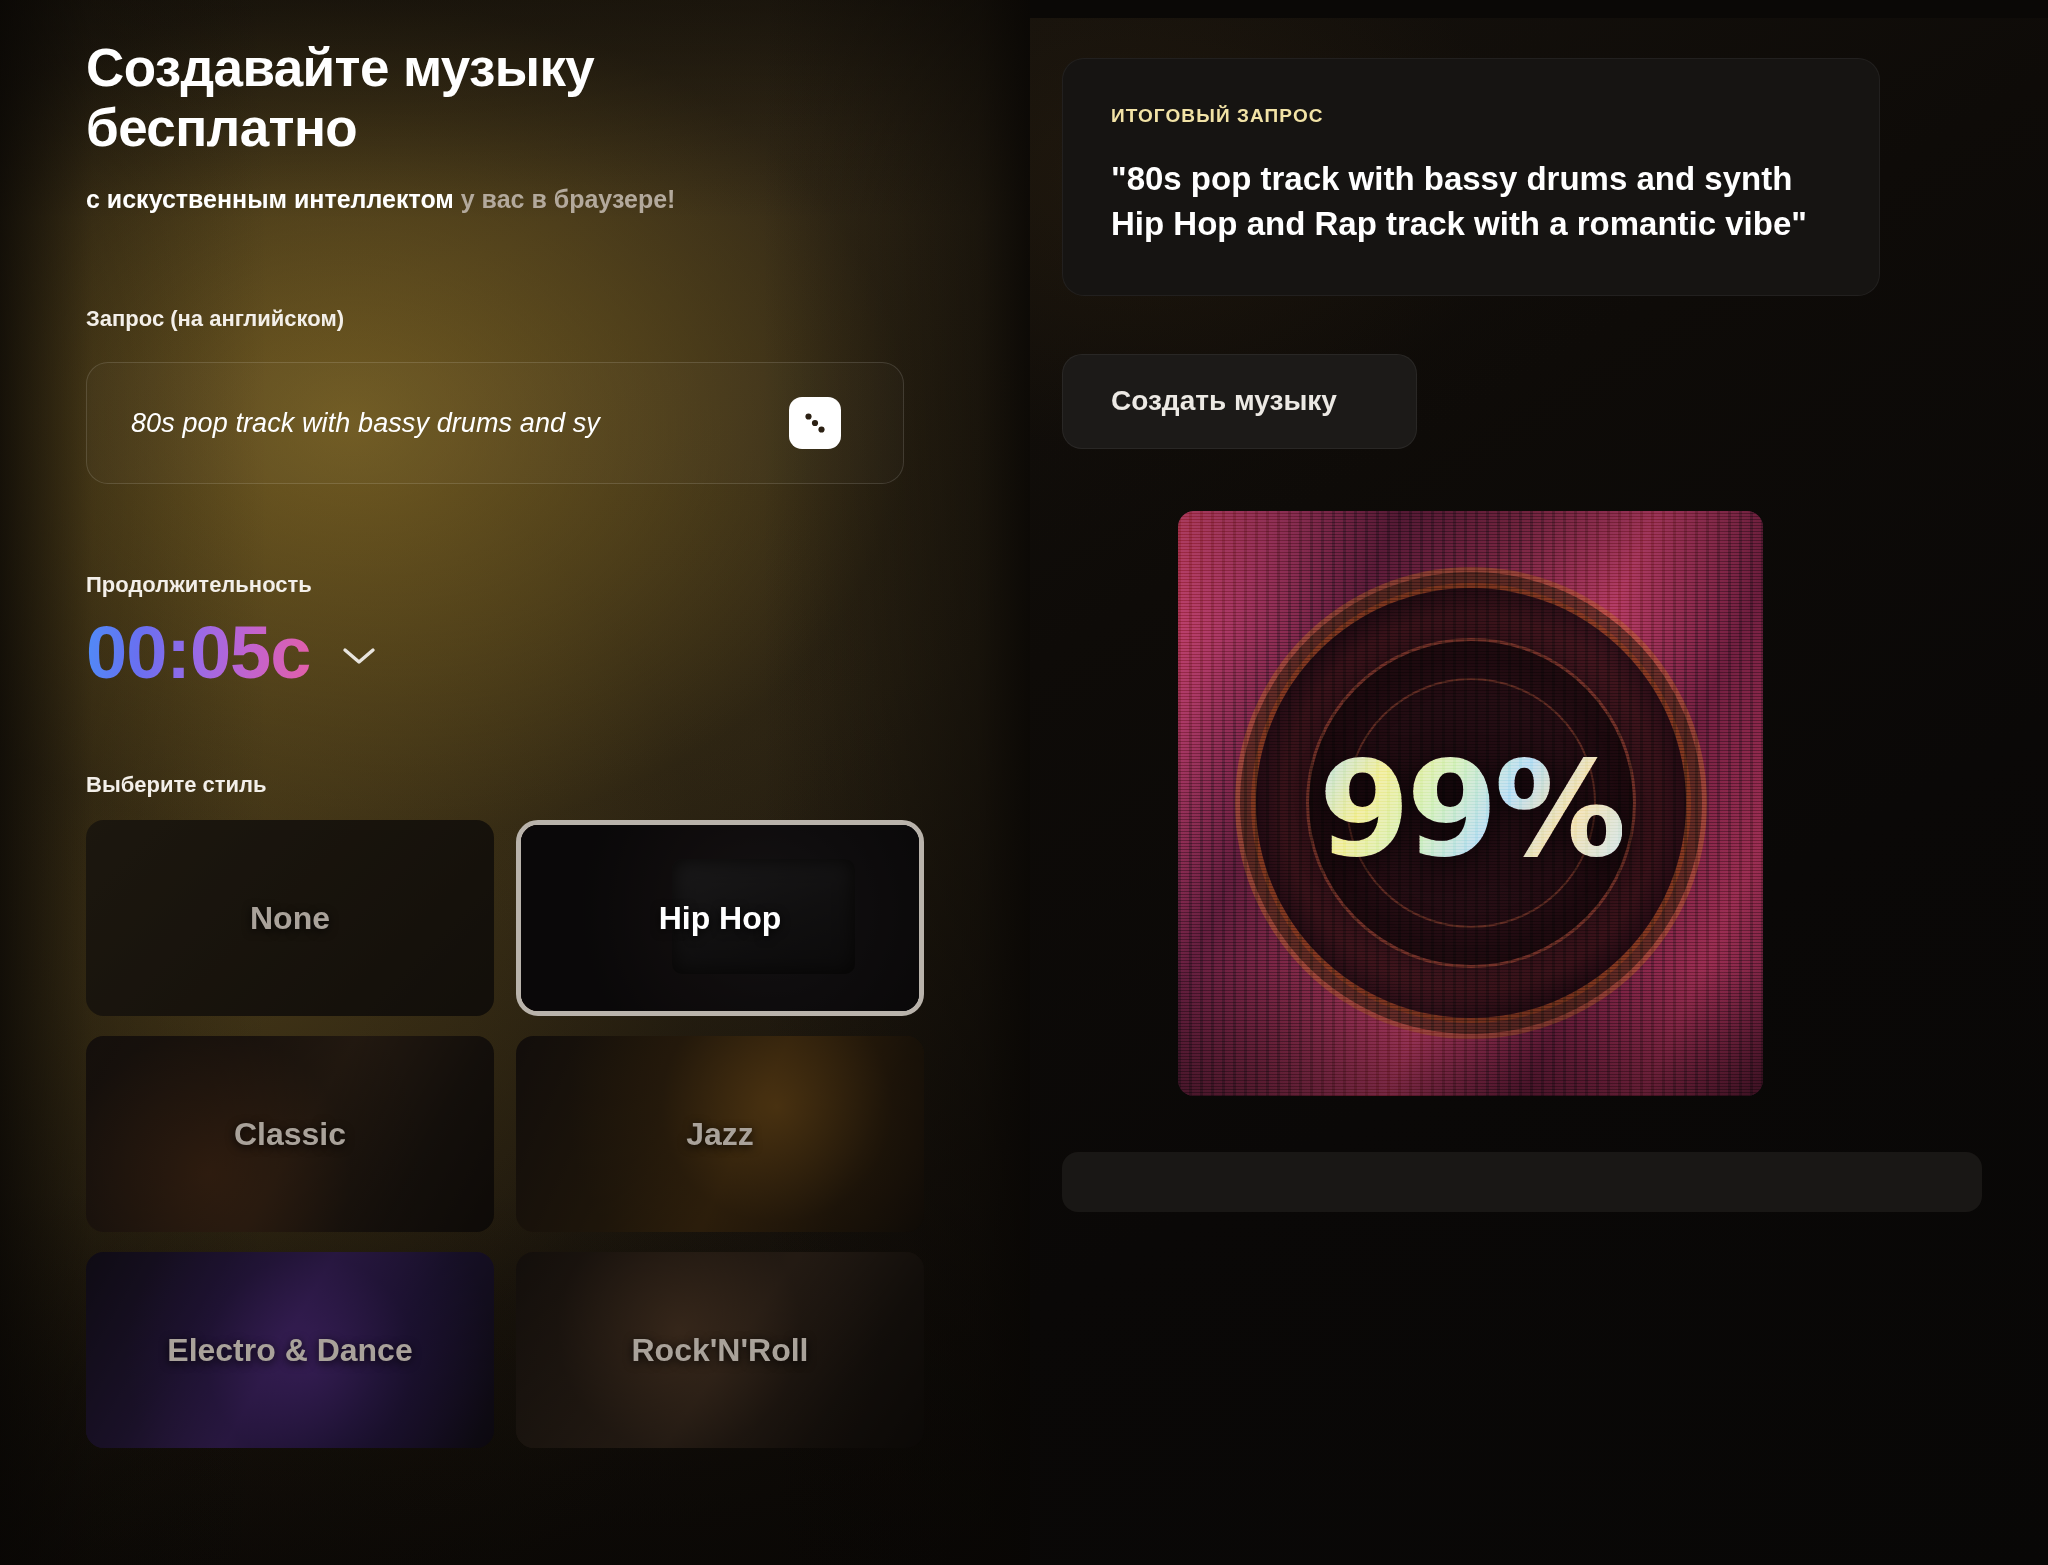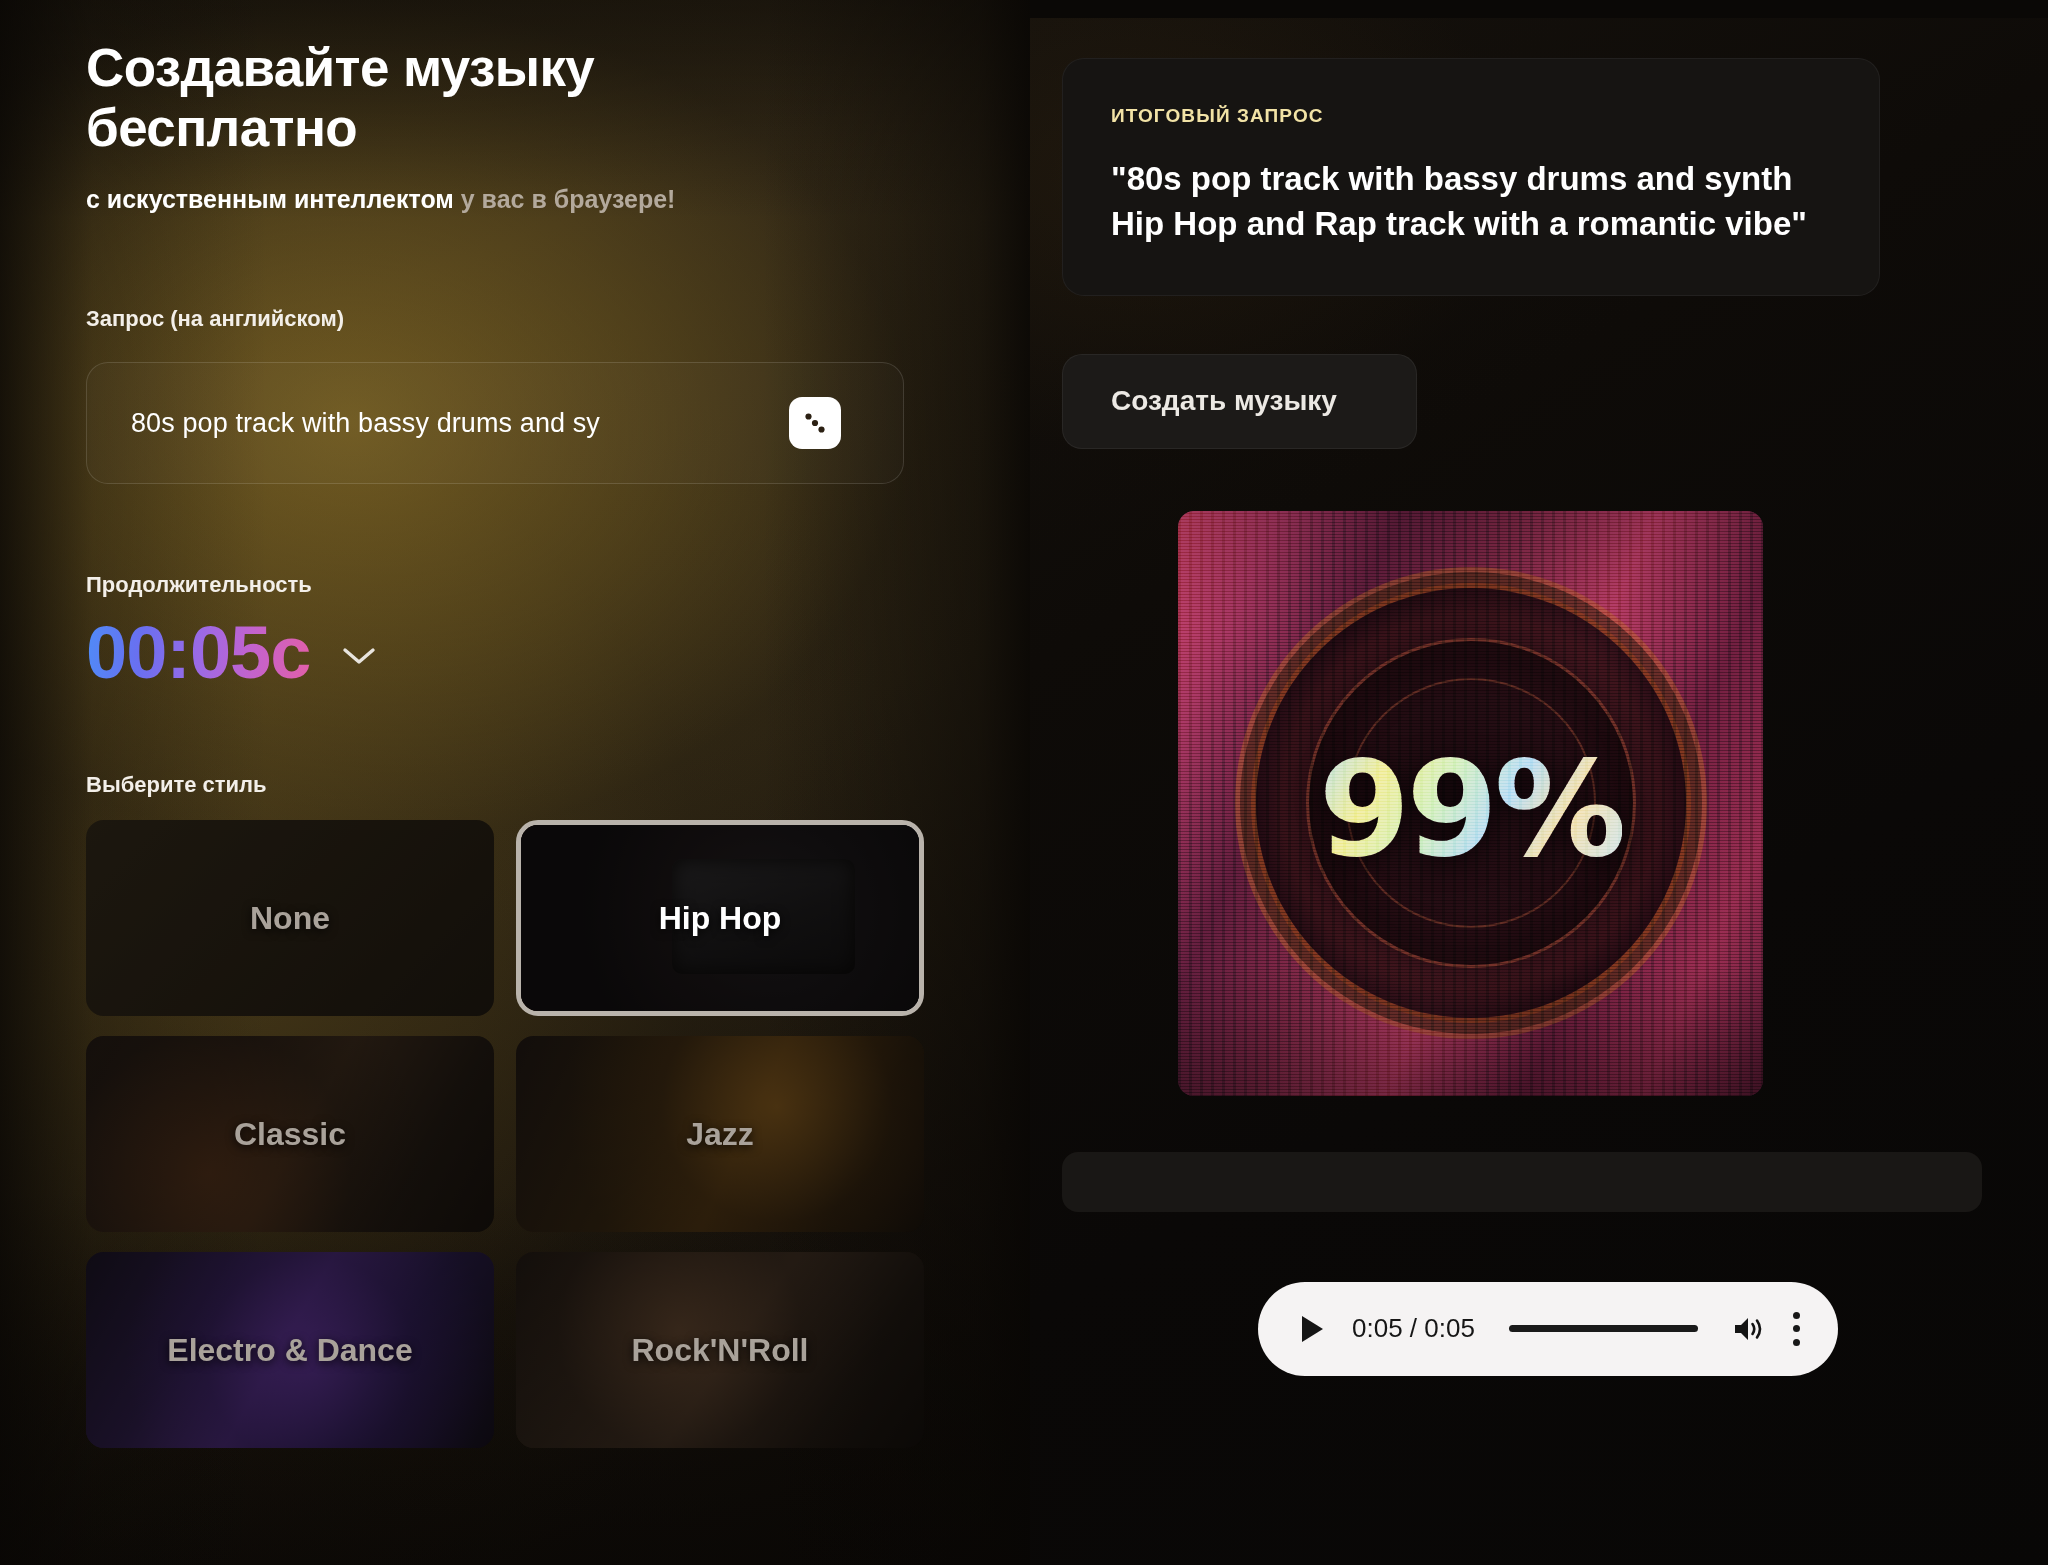--- a/index.html
+++ b/index.html
@@ -56,21 +56,21 @@
   }
   .block-prompt { margin-top:90px; }
 
   .prompt-box {
     margin-top:30px;
     position:relative;
     width:818px; height:122px;
     border:1px solid rgba(255,255,255,0.13);
     border-radius:22px;
     background:rgba(255,255,255,0.018);
-    display:flex; align-items:center;
+    display:flex; align-items:center;font-style:italic;
   }
   .prompt-text {
     padding-left:44px;
     font-size:27px; color:#ffffff;
     white-space:nowrap; overflow:hidden;
     width:700px;
     letter-spacing:0.1px;
   }
   .dice-btn {
     position:absolute; right:62px; top:50%; transform:translateY(-50%);
@@ -387,36 +387,15 @@
       <div class="art-vinyl"></div>
       <div class="art-ring2"></div>
       <div class="art-ring3"></div>
       <div class="art-text">99%</div>
       <div class="art-noise"></div>
       <div class="art-edge"></div>
     </div>
 
     <div class="loading-bar"></div>
 
-    <div class="audio-player">
-      <span class="ap-play">
-        <svg width="28" height="30" viewBox="0 0 28 30">
-          <path d="M4 2 L25 15 L4 28 Z" fill="#151515"></path>
-        </svg>
-      </span>
-      <span class="ap-time">0:05 / 0:05</span>
-      <span class="ap-bar"></span>
-      <span class="ap-vol">
-        <svg width="34" height="30" viewBox="0 0 34 30">
-          <path d="M3 11 L9 11 L16 4 L16 26 L9 19 L3 19 Z" fill="#141414"></path>
-          <path d="M20.5 10 Q24 15 20.5 20" fill="none" stroke="#141414" stroke-width="2.6" stroke-linecap="round"></path>
-          <path d="M25 6.5 Q31 15 25 23.5" fill="none" stroke="#141414" stroke-width="2.6" stroke-linecap="round"></path>
-        </svg>
-      </span>
-      <span class="ap-menu">
-        <i></i>
-        <i></i>
-        <i></i>
-      </span>
-    </div>
 
   </div>
 </div>
 
 </body></html>

